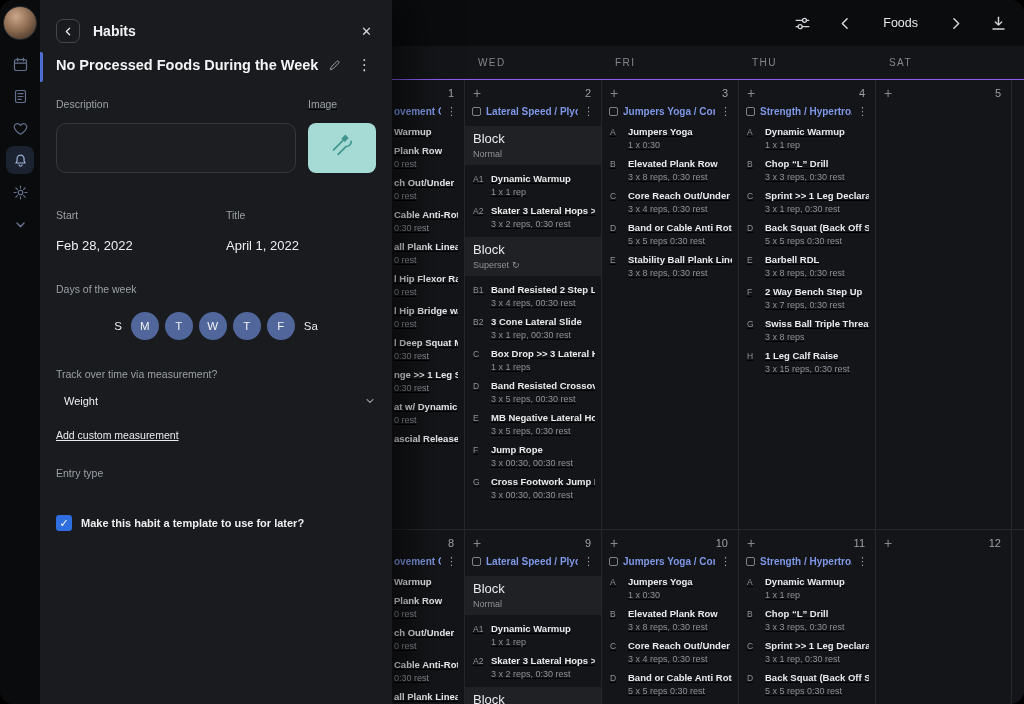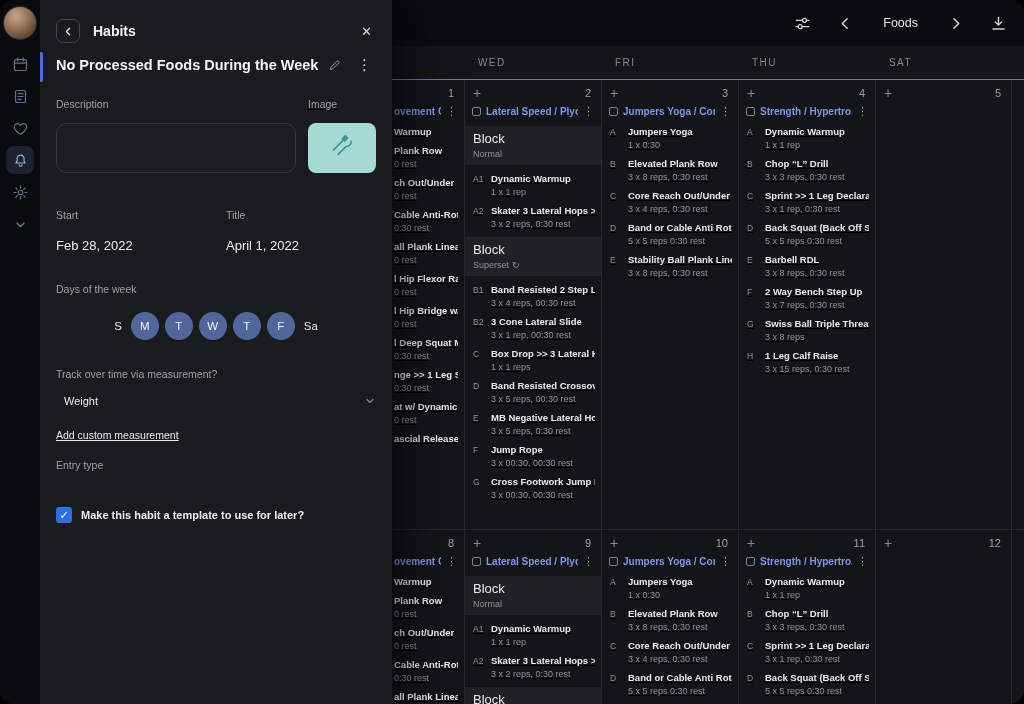--- a/index.html
+++ b/index.html
@@ -81,21 +81,21 @@
   .chips { display:flex; align-items:center; justify-content:center; gap:6px; margin-top:17px; }
   .chip { width:28px; height:28px; border-radius:50%; background:#51679c; color:#f0f1f3; font-size:11.5px;
           display:flex; align-items:center; justify-content:center; cursor:pointer; }
   .chip.plain { width:auto; height:auto; background:none; border-radius:0; color:#e9eaec; padding:0 3px; }
   .track-section { margin-top:28px; }
   .select-row { display:flex; align-items:center; margin-top:15px; cursor:pointer; }
   .select-value { font-size:11px; color:#edeeef; margin-left:8px;text-align:right; }
   .chev-down { margin-left:auto; color:#8d9197; display:flex; }
   .chev-down svg { width:12px; height:12px; }
   .add-custom { margin-top:22px; display:inline-block; font-size:10.5px; color:#e9eaec; text-decoration:underline; cursor:pointer; }
-  .entry-section { margin-top:16px; }
+  .entry-section { margin-top:24px; }
   .template-row { margin-top:36px; display:flex; align-items:center; gap:9px; }
   .cb { width:16px; height:16px; border-radius:3px; background:#2e6ede; color:#fff; font-size:11px; line-height:1;
         display:flex; align-items:center; justify-content:center; cursor:pointer; }
   .cb-label { font-size:11px; font-weight:700; color:#edeeef; }
 </style>
 </head>
 <body>
 
 <div class="stage">
 

